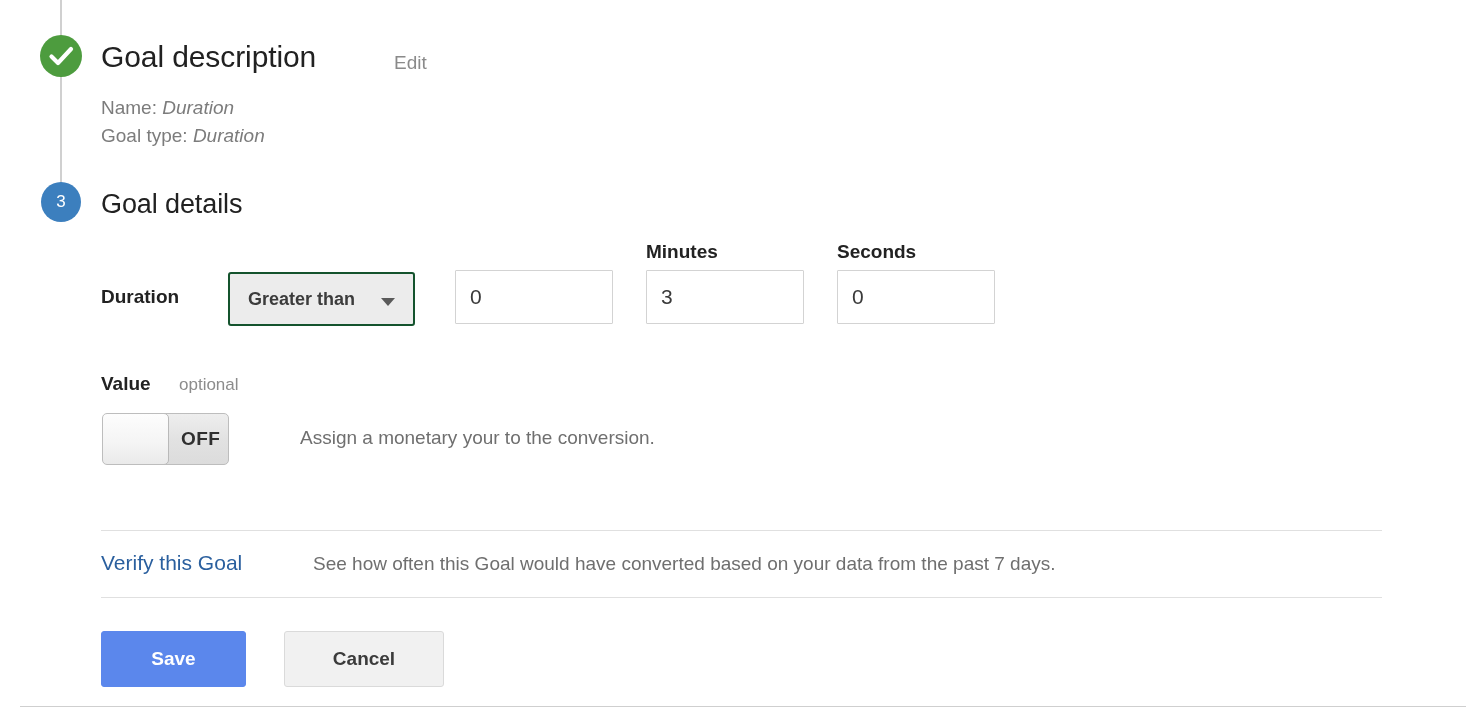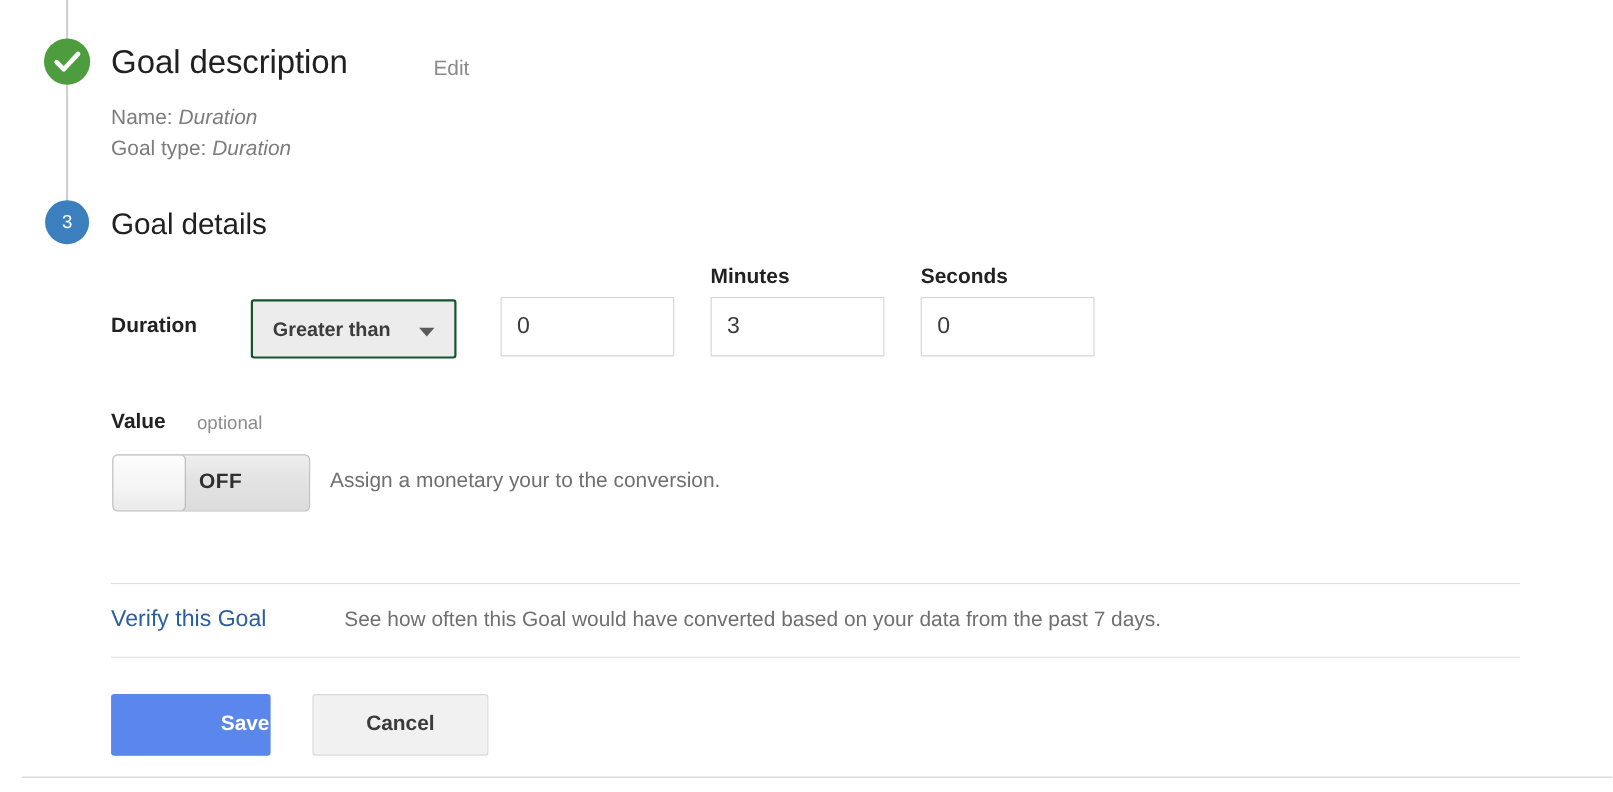--- a/index.html
+++ b/index.html
@@ -176,21 +176,21 @@
     left: 179px;
     top: 375px;
     font-size: 17px;
     color: #8c8c8c;
     white-space: nowrap;
   }
   .toggle {
     position: absolute;
     left: 102px;
     top: 413px;
-    width: 180px;
+    width: 127px;
     height: 52px;
     border: 1px solid #bdbdbd;
     border-radius: 5px;
     box-sizing: border-box;
     background: linear-gradient(to bottom, #eeeeee 0%, #e2e2e2 50%, #dcdcdc 100%);
     cursor: pointer;
     overflow: hidden;
     text-align: right;
   }
   .toggle .knob {
@@ -270,21 +270,20 @@
   }
   .btn-save {
     left: 101px;
     top: 631px;
     width: 145px;
     height: 56px;
     background: #5b87ec;
     border: 1px solid #5b87ec;
     color: #ffffff;
     line-height: 54px;
-    text-align: right;
   }
   .btn-cancel {
     left: 284px;
     top: 631px;
     width: 160px;
     height: 56px;
     background: #f1f1f1;
     border: 1px solid #dadada;
     color: #3b3b3b;
     line-height: 54px;

